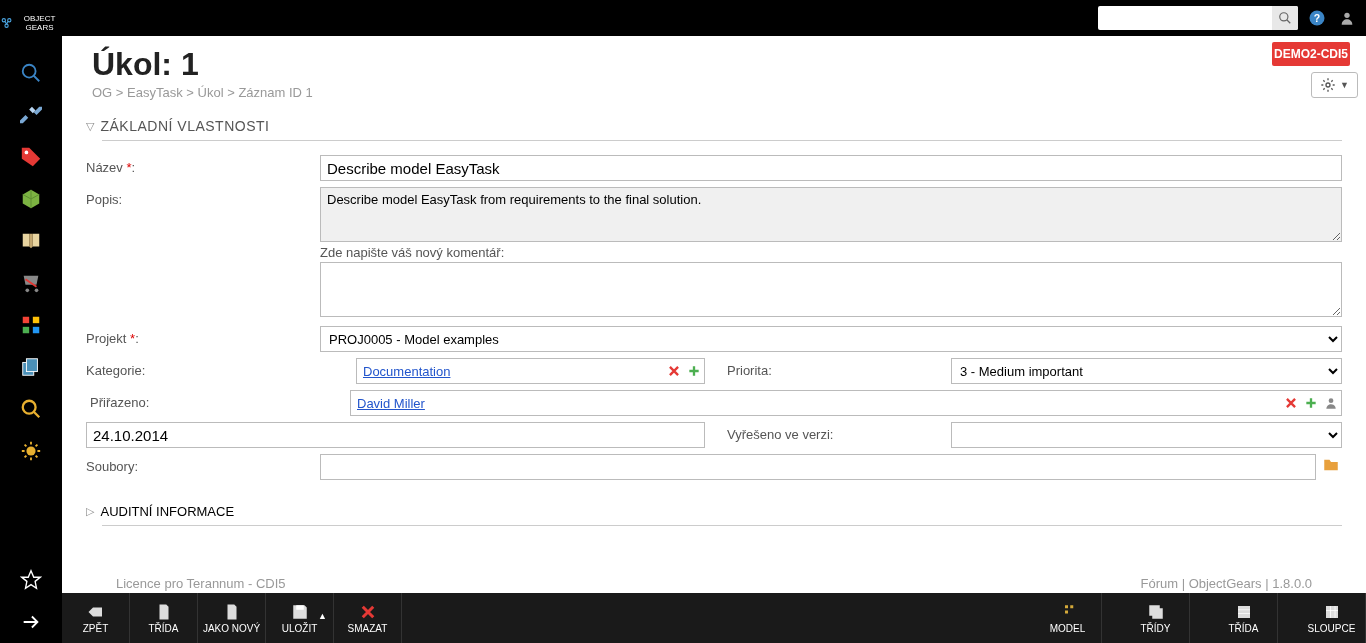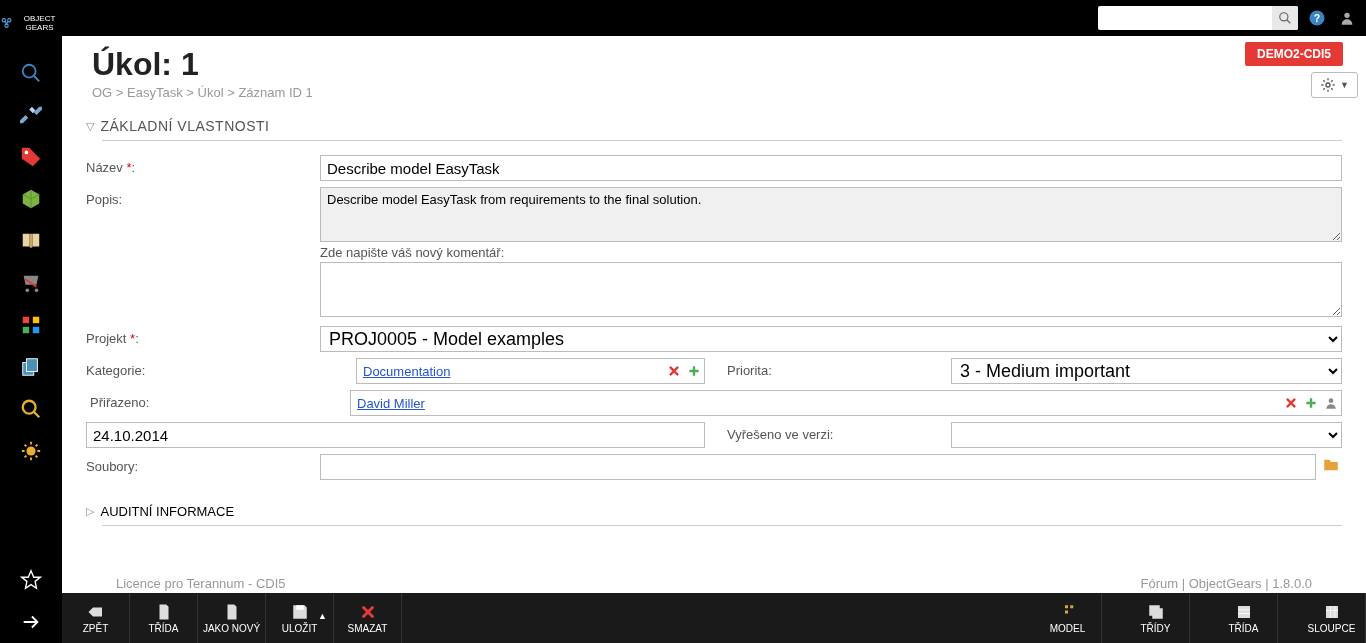--- a/index.html
+++ b/index.html
@@ -23,21 +23,21 @@
 .search-box { display: flex; align-items: center; background: #fff; border-radius: 2px; height: 24px; width: 200px; }
 .search-box input { border: none; outline: none; flex: 1; padding: 0 6px; font-size: 12px; }
 .search-btn { width: 26px; height: 24px; background: #e8e8e8; display: flex; align-items: center; justify-content: center; border-radius: 0 2px 2px 0; cursor: pointer; }
 .top-icon { width: 22px; height: 22px; display: flex; align-items: center; justify-content: center; cursor: pointer; }
 
 
 .header { padding: 10px 30px 4px 30px; position: relative; }
 .page-title { font-size: 32px; font-weight: bold; color: #222; }
 .breadcrumb { color: #999; font-size: 13px; margin-top: 2px; }
 .breadcrumb a { color: #999; text-decoration: none; }
-.user-badge { position: absolute; right: 23px; top: 6px; background: #e53935; color: #fff; font-size: 12px; font-weight: bold; padding: 5px 12px; border-radius: 2px; }
+.user-badge { position: absolute; right: 16px; top: 6px; background: #e53935; color: #fff; font-size: 12px; font-weight: bold; padding: 5px 2px; border-radius: 2px; }
 .gear-btn { position: absolute; right: 8px; top: 36px; border: 1px solid #bbb; border-radius: 3px; background: #fff; padding: 4px 8px; cursor: pointer; display: flex; align-items: center; gap: 4px; }
 
 
 .content { padding: 6px 24px 0 24px; flex: 1; overflow: auto; }
 .collapsor-hold { display: flex; align-items: center; font-size: 14px; padding-left:0; }
 .collapsor-hold .title-txt { color: #555; font-weight: normal; letter-spacing: .5px; }
 .collapsor-line { flex: 1; height: 1px; background: #ccc; margin-left: 8px; }
 .sec-caret { color: #888; margin-right: 6px; font-size: 11px; }
 
 .section-title-row { display: flex; align-items: center; margin: 8px 0 10px; }
@@ -46,21 +46,21 @@
 .form-label { width: 234px; color: #555; font-size: 13px; padding-top: 5px; }
 .req { color: #d00; }
 .form-field { flex: 1; }
 .two-col { display: flex; gap: 18px; }
 .two-col .col { flex: 1; display:flex; }
 .two-col .form-label { width: 234px; }
 .two-col .col:last-child .form-label { width: 228px; padding-left:4px;}
 .in-txt { width: 100%; border: 1px solid #bbb; height: 26px; padding: 0 6px; font-size: 15px; }
 .in-area { width: 100%; border: 1px solid #bbb; padding: 4px 6px; font-size: 13px; resize: vertical; font-family: Arial,sans-serif; }
 .in-area.readonly { background: #f0f0f0; }
-.in-select { width: 100%; border: 1px solid #bbb; height: 26px; padding: 0 4px; font-size: 18px; background:#fff; }
+.in-select { width: 100%; border: 1px solid #bbb; height: 26px; padding: 0 4px; font-size: 13px; background:#fff; }
 
 .tag-field { display:flex; align-items:center; border:1px solid #bbb; height:26px; background:#fff;margin-left:36px; }
 .tag-field .tag-link { color:#2255cc; text-decoration:underline; padding:0 6px; flex:1; cursor:pointer; font-size:13px;}
 .tag-actions { display:flex; gap:4px; padding-right:2px; }
 .tag-actions .act { width:16px; height:16px; display:flex; align-items:center; justify-content:center; cursor:pointer; }
 
 .comment-hint { color:#555; font-size:13px; margin-bottom:2px; }
 
 .file-row { display:flex; }
 .file-row .in-txt { flex:1; }

